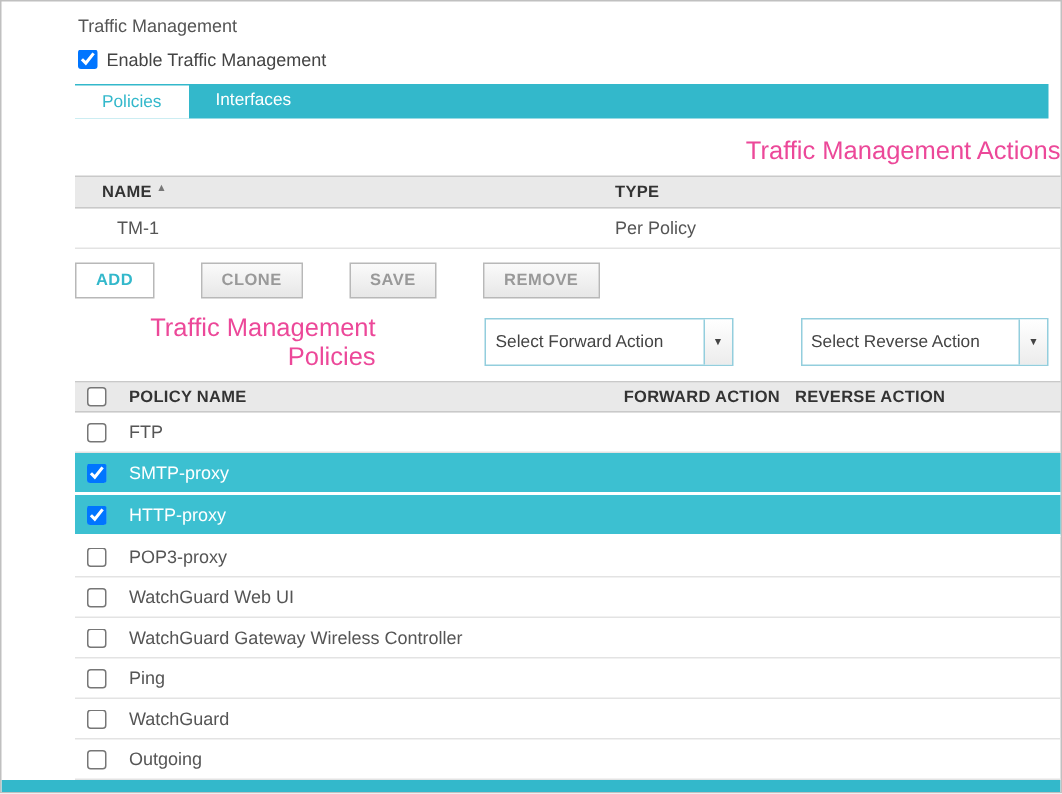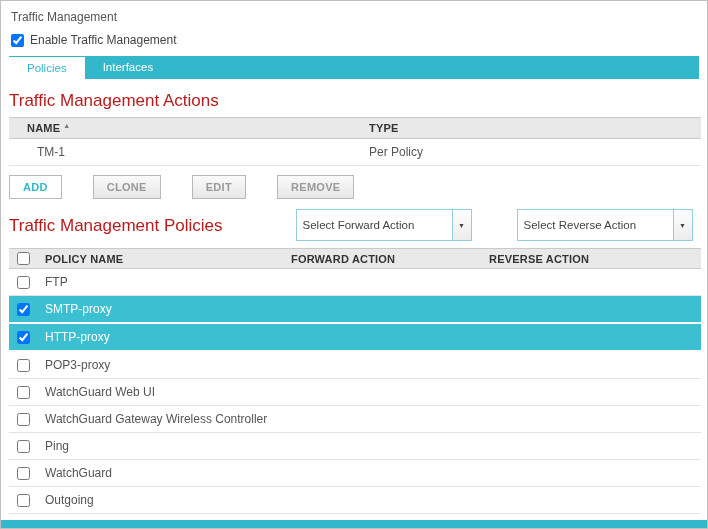--- a/index.html
+++ b/index.html
@@ -7,29 +7,29 @@
     --selected:#3cc0d1;
     --header-bg:#e9e9e9;
     --border:#c9c9c9;
     --row-border:#e3e3e3;
   }
   *{box-sizing:border-box;}
   html,body{margin:0;padding:0;background:#fff;}
   body{font-family:"Liberation Sans",sans-serif;}
   .page{
     width:708px;height:529px;border:1px solid #c0c0c0;background:#fff;
-    position:relative;overflow:hidden;
+    position:relative;overflow:hidden;padding-left:41px;
   }
   .page-title{margin:9px 0 0 10px;font-size:12px;color:#555;}
-  .enable-row{margin:9px 0 0 10px;display:flex;align-items:flex-end;font-size:12px;color:#444;}
+  .enable-row{margin:9px 0 0 10px;display:flex;align-items:flex-start;font-size:12px;color:#444;}
   .enable-row input{margin:0 6px 0 0;width:13px;height:13px;}
   .tabbar{margin:9px 8px 0 8px;background:var(--accent);height:23px;display:flex;align-items:center;}
   .tab{padding:0 18px;line-height:23px;font-size:11.5px;color:#fff;cursor:pointer;}
   .tab.active{background:#fff;color:var(--accent);margin-top:1px;line-height:22px;}
-  h2{font-size:17px;font-weight:400;color:#b91c1c;margin:12px 0 7px 8px;line-height:19px;}
+  h2{font-size:17px;font-weight:400;color:#ec4899;margin:12px 0 7px 8px;line-height:19px;text-align:right;}
   table{border-collapse:collapse;width:692px;margin:0 8px;font-size:12px;}
   th{
     background:var(--header-bg);border-top:1px solid var(--border);border-bottom:1px solid var(--border);
     text-align:left;font-size:11px;color:#333;font-weight:bold;padding:4px 0 4px 10px;letter-spacing:.2px;
   }
   td{border-bottom:1px solid var(--row-border);padding:6px 0 6px 10px;color:#555;}
   .actions-table th:first-child{width:350px;padding-left:18px;}
   .actions-table td:first-child{padding-left:28px;}
   .sort{font-size:7px;color:#777;margin-left:3px;vertical-align:top;display:inline-block;}
   .btn-row{margin:9px 0 0 8px;display:flex;gap:32px;}
@@ -50,21 +50,21 @@
   .select.second{margin-left:12px;}
   .select-text{flex:1;padding-left:6px;white-space:nowrap;overflow:hidden;}
   .select-arrow{
     width:19px;align-self:stretch;border-left:1px solid #93cedd;background:linear-gradient(#fff,#ececec);
     display:flex;align-items:center;justify-content:center;font-size:7px;color:#444;
   }
   .policies-table th{padding-top:3px;padding-bottom:3px;}
   .policies-table .chk{width:26px;padding:3px 0 3px 8px;}
   .policies-table td.chk{padding:4px 0 4px 8px;}
   .policies-table th:nth-child(2){width:246px;}
-  .policies-table th:nth-child(3){width:198px;}
+  .policies-table th:nth-child(3){width:198px;text-align:right;}
   .policies-table input{width:13px;height:13px;margin:0;display:block;}
   tr.selected td{background:var(--selected);color:#fff;border-bottom:2px solid #fff;}
   .save{
     margin:11px 0 0 8px;background:var(--accent);color:#fff;border:none;border-radius:3px;
     font-family:"Liberation Sans",sans-serif;font-size:11px;font-weight:bold;letter-spacing:.4px;
     padding:6px 13px;cursor:pointer;
   }
   .bottom-bar{position:absolute;left:0;right:0;bottom:0;height:8px;background:var(--accent);}
 </style>
 </head>
@@ -97,21 +97,21 @@
       <tr>
         <td>TM-1</td>
         <td>Per Policy</td>
       </tr>
     </tbody>
   </table>
 
   <div class="btn-row">
     <button class="btn add">ADD</button>
     <button class="btn">CLONE</button>
-    <button class="btn">EDIT</button>
+    <button class="btn">SAVE</button>
     <button class="btn">REMOVE</button>
   </div>
 
   <div class="policies-header">
     <h2>Traffic Management Policies</h2>
     <div class="select first">
       <span class="select-text">Select Forward Action</span>
       <span class="select-arrow">▼</span>
     </div>
     <div class="select second">

